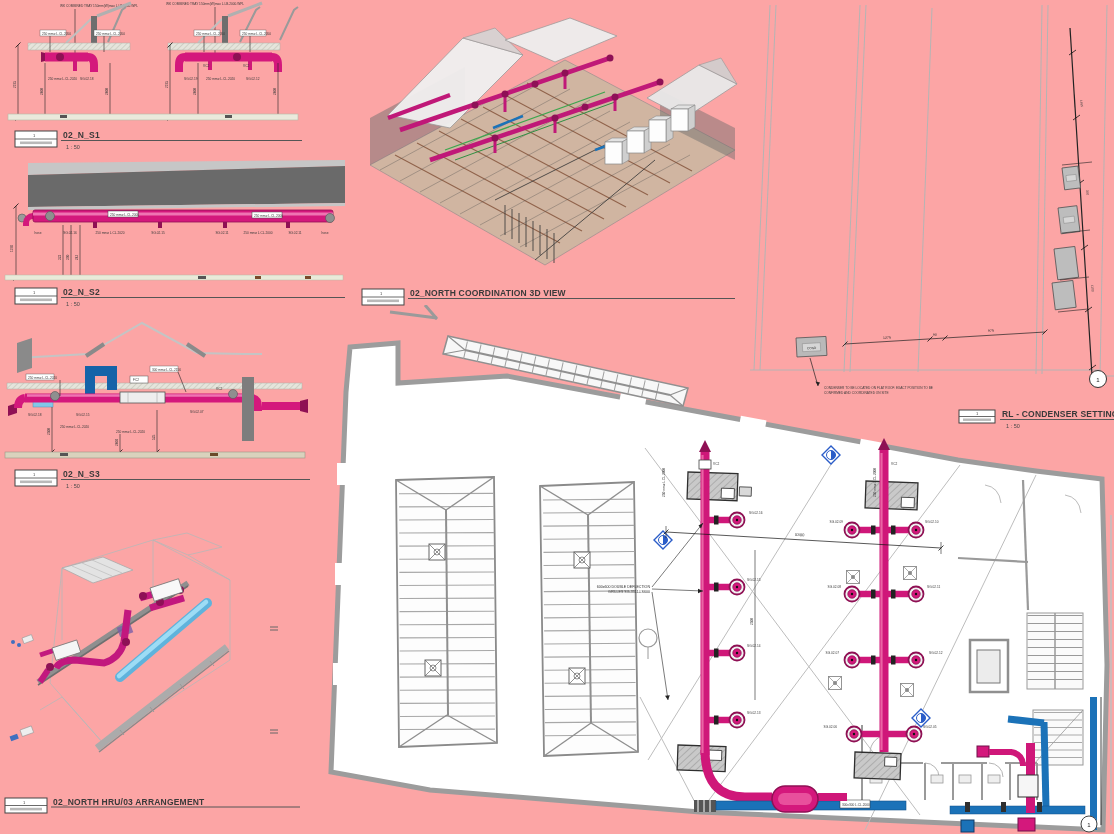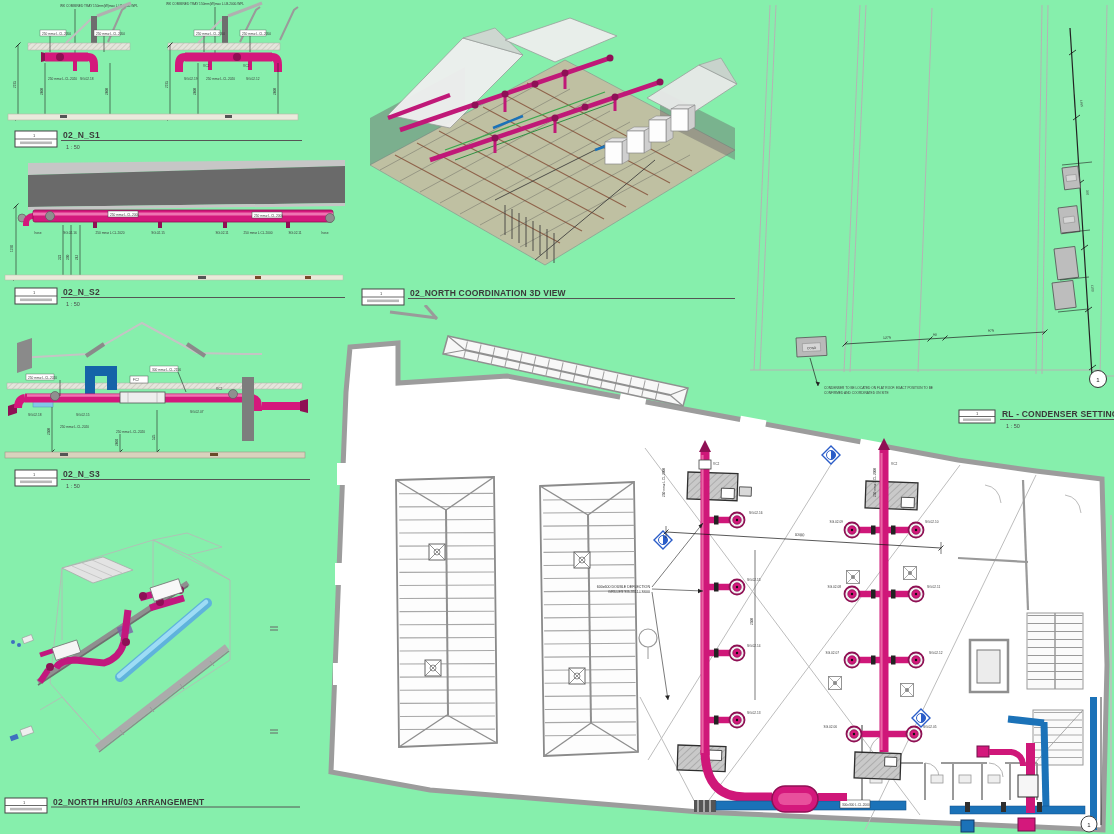--- a/index.html
+++ b/index.html
@@ -1,16 +1,16 @@
 <!DOCTYPE html>
 <html><head>
 <meta charset="utf-8">
 <style>
   html,body{margin:0;padding:0;background:#fff;}
-  #sheet{position:relative;width:1114px;height:834px;background:#86efac;overflow:hidden;
+  #sheet{position:relative;width:1114px;height:834px;background:#fca5a5;overflow:hidden;
          font-family:"Liberation Sans",sans-serif;}
   svg{position:absolute;overflow:hidden;}
   text{font-family:"Liberation Sans",sans-serif;fill:#333;}
   .vtitle{font-size:8.5px;font-weight:700;fill:#3a3a3a;letter-spacing:.2px;}
   .vscale{font-size:5.5px;fill:#4a4a4a;}
   .refnum{font-size:4px;fill:#444;}
   .t3{font-size:3.2px;fill:#3a3a3a;}
   .t35{font-size:3.6px;fill:#2e2e2e;}
   .t4{font-size:4.2px;fill:#2e2e2e;}
   .t6{font-size:6px;fill:#222;}

